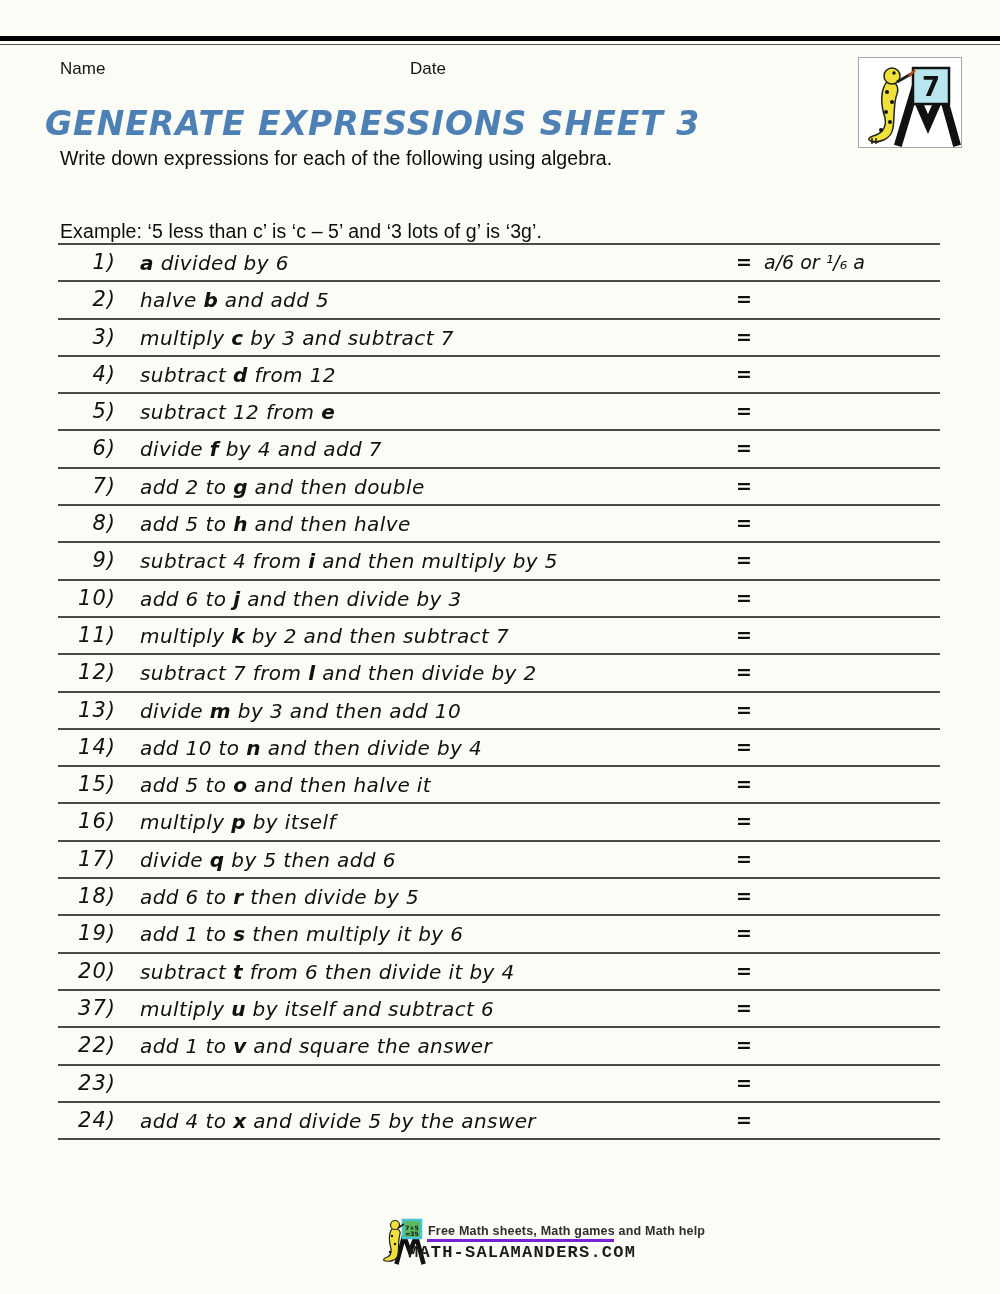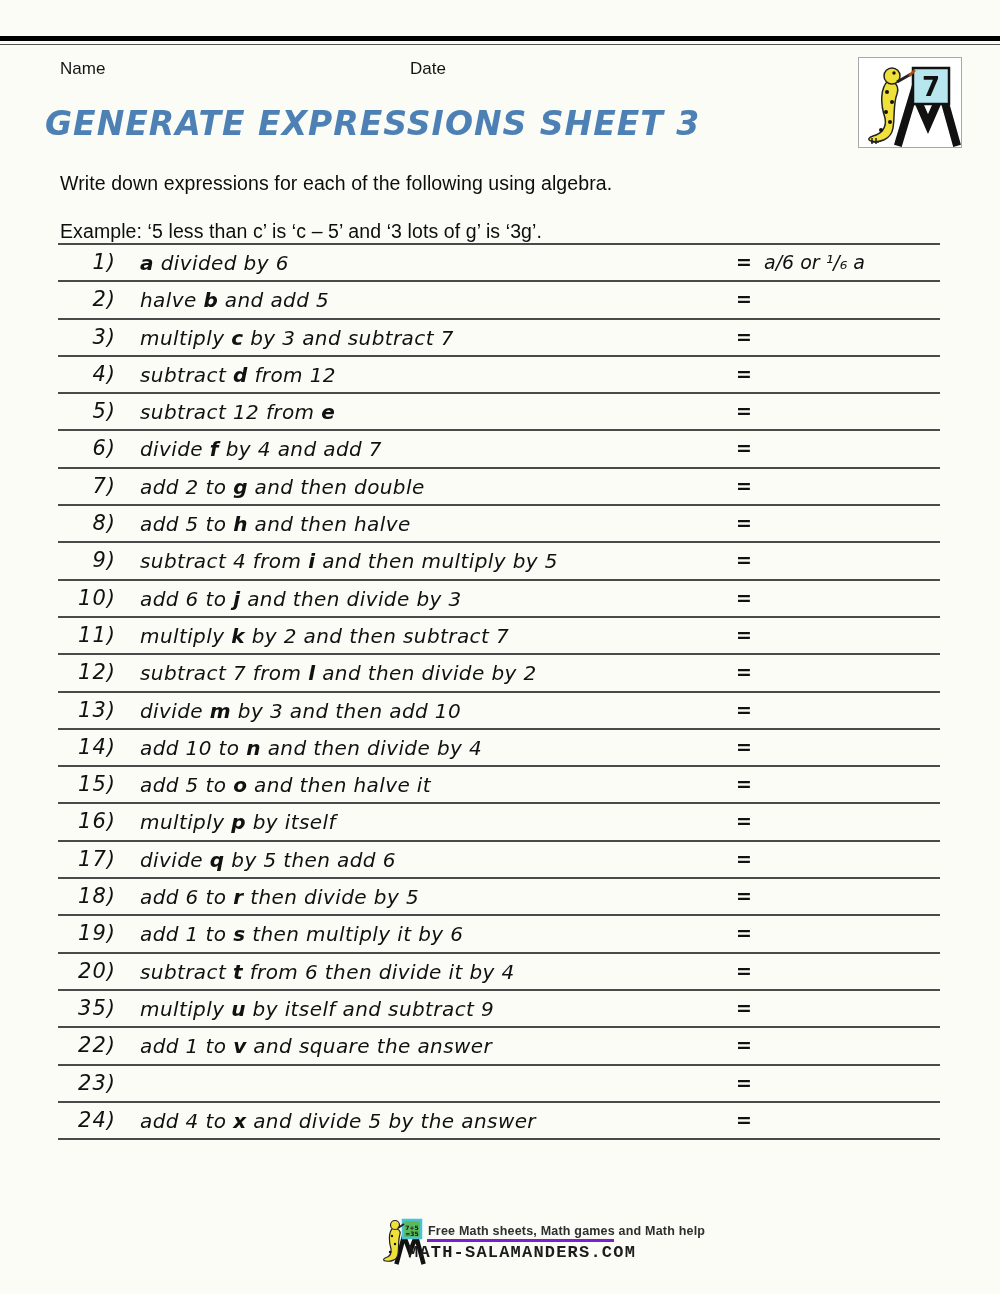--- a/index.html
+++ b/index.html
@@ -28,21 +28,21 @@
   .sheet-title{
     position:absolute;left:45px;top:104px;width:820px;
     font-family:"DejaVu Sans", sans-serif;
     font-style:italic;font-weight:bold;
     font-size:33px;letter-spacing:1px;
     color:#4d80b5;
     white-space:nowrap;
   }
 
   .instr{position:absolute;left:60px;width:880px;font-size:19.5px;color:#0d0d0d;letter-spacing:0.1px;}
-  .instr-1{top:172px;}
+  .instr-1{top:147px;}
   .instr-2{top:196px;margin-top:24px;}
 
   
   .sheet-table{
     position:absolute;left:58px;top:243px;width:882px;
     border-top:2px solid #4a4a4a;
   }
   .prob-row{
     position:relative;height:35.3px;
     border-bottom:2px solid #4a4a4a;
@@ -254,22 +254,22 @@
     </div>
 
     <div class="prob-row">
       <span class="prob-num">20)</span>
       <span class="prob-text"><span>subtract </span><b>t</b><span> from 6 then divide it by 4</span></span>
       <span class="prob-eq">=</span>
       <span class="prob-ans"></span>
     </div>
 
     <div class="prob-row">
-      <span class="prob-num">35)</span>
-      <span class="prob-text"><span>multiply </span><b>u</b><span> by itself and subtract 9</span></span>
+      <span class="prob-num">37)</span>
+      <span class="prob-text"><span>multiply </span><b>u</b><span> by itself and subtract 6</span></span>
       <span class="prob-eq">=</span>
       <span class="prob-ans"></span>
     </div>
 
     <div class="prob-row">
       <span class="prob-num">22)</span>
       <span class="prob-text"><span>add 1 to </span><b>v</b><span> and square the answer</span></span>
       <span class="prob-eq">=</span>
       <span class="prob-ans"></span>
     </div>

